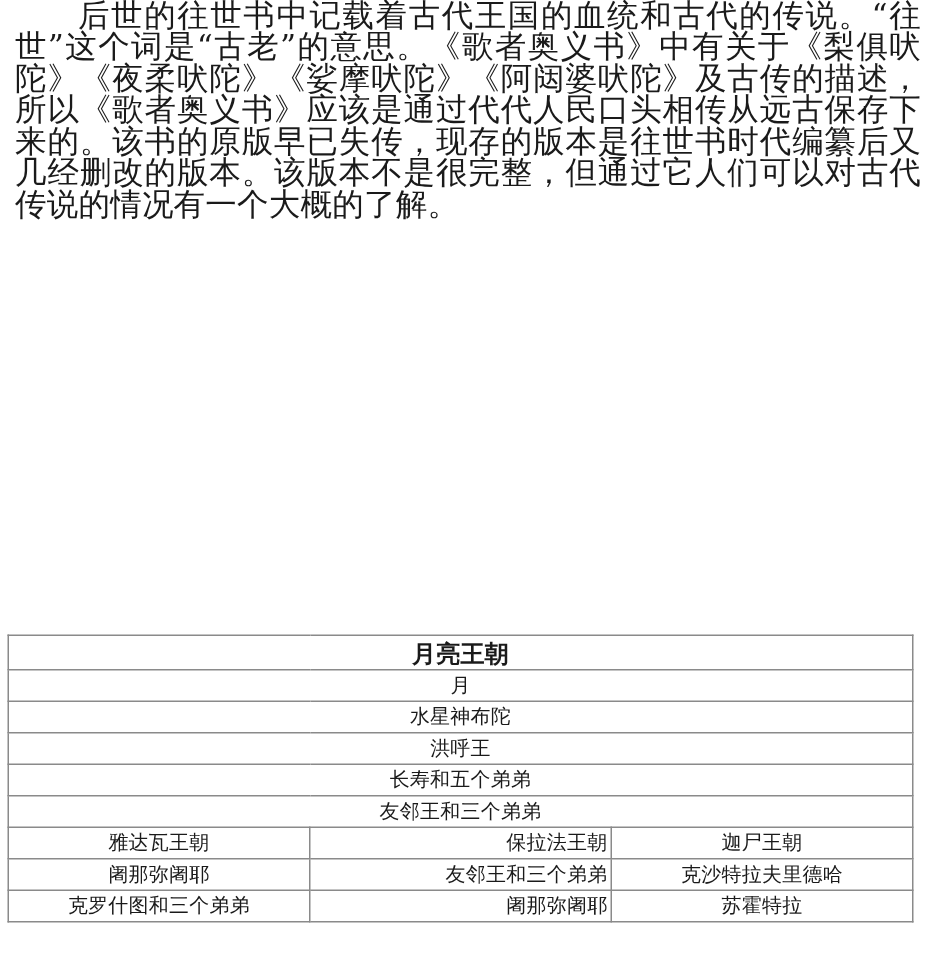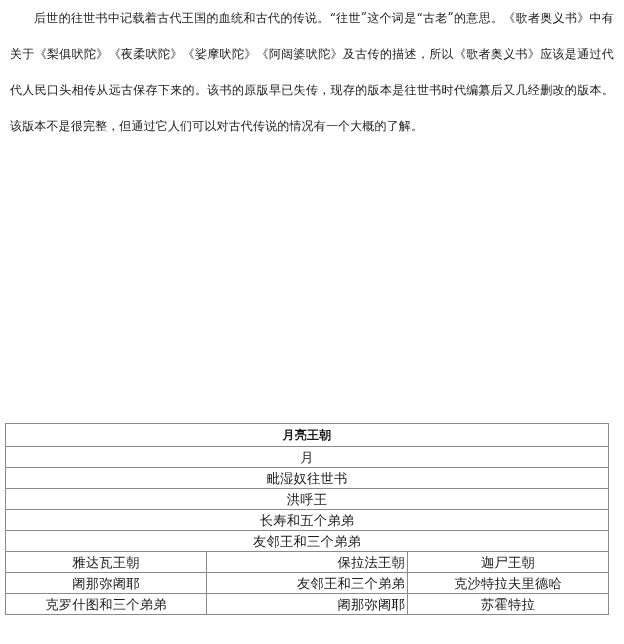--- a/index.html
+++ b/index.html
@@ -22,22 +22,22 @@
     padding: 0;
   }
   .prose {
     padding: 0 10px;
     box-sizing: border-box;
   }
   p.para {
     margin: 0;
     padding: 0;
     text-indent: 2em;
-    font-size: 12px;
-    line-height: 36px;
+    font-size: 21px;
+    line-height: 21px;
     text-align: justify;
     text-justify: inter-ideograph;
     letter-spacing: 0.15px;
     color: #1a1a1a;
   }
   p.para + p.para {
     margin-top: 1px;
   }
   .table-wrap {
     position: absolute;
@@ -57,21 +57,21 @@
     text-align: center;
     vertical-align: middle;
     height: 20px;
     line-height: 19px;
     padding: 0 2px;
     white-space: nowrap;
     letter-spacing: 0.2px;
   }
   table.dynasty tr.head td {
     font-weight: bold;
-    font-size: 12px;
+    font-size: 16px;
     height: 22px;
     line-height: 21px;
   }
   table.dynasty td.c1 { width: 203px; }
   table.dynasty td.c2 { width: 200px; text-align: right; }
   table.dynasty td.c3 { width: 201px; }
 </style>
 </head>
 <body>
 
@@ -84,21 +84,21 @@
   <div class="table-wrap">
     <table class="dynasty">
       <tbody>
         <tr class="head">
           <td colspan="3">月亮王朝</td>
         </tr>
         <tr>
           <td colspan="3">月</td>
         </tr>
         <tr>
-          <td colspan="3">毗湿奴往世书</td>
+          <td colspan="3">水星神布陀</td>
         </tr>
         <tr>
           <td colspan="3">洪呼王</td>
         </tr>
         <tr>
           <td colspan="3">长寿和五个弟弟</td>
         </tr>
         <tr>
           <td colspan="3">友邻王和三个弟弟</td>
         </tr>

